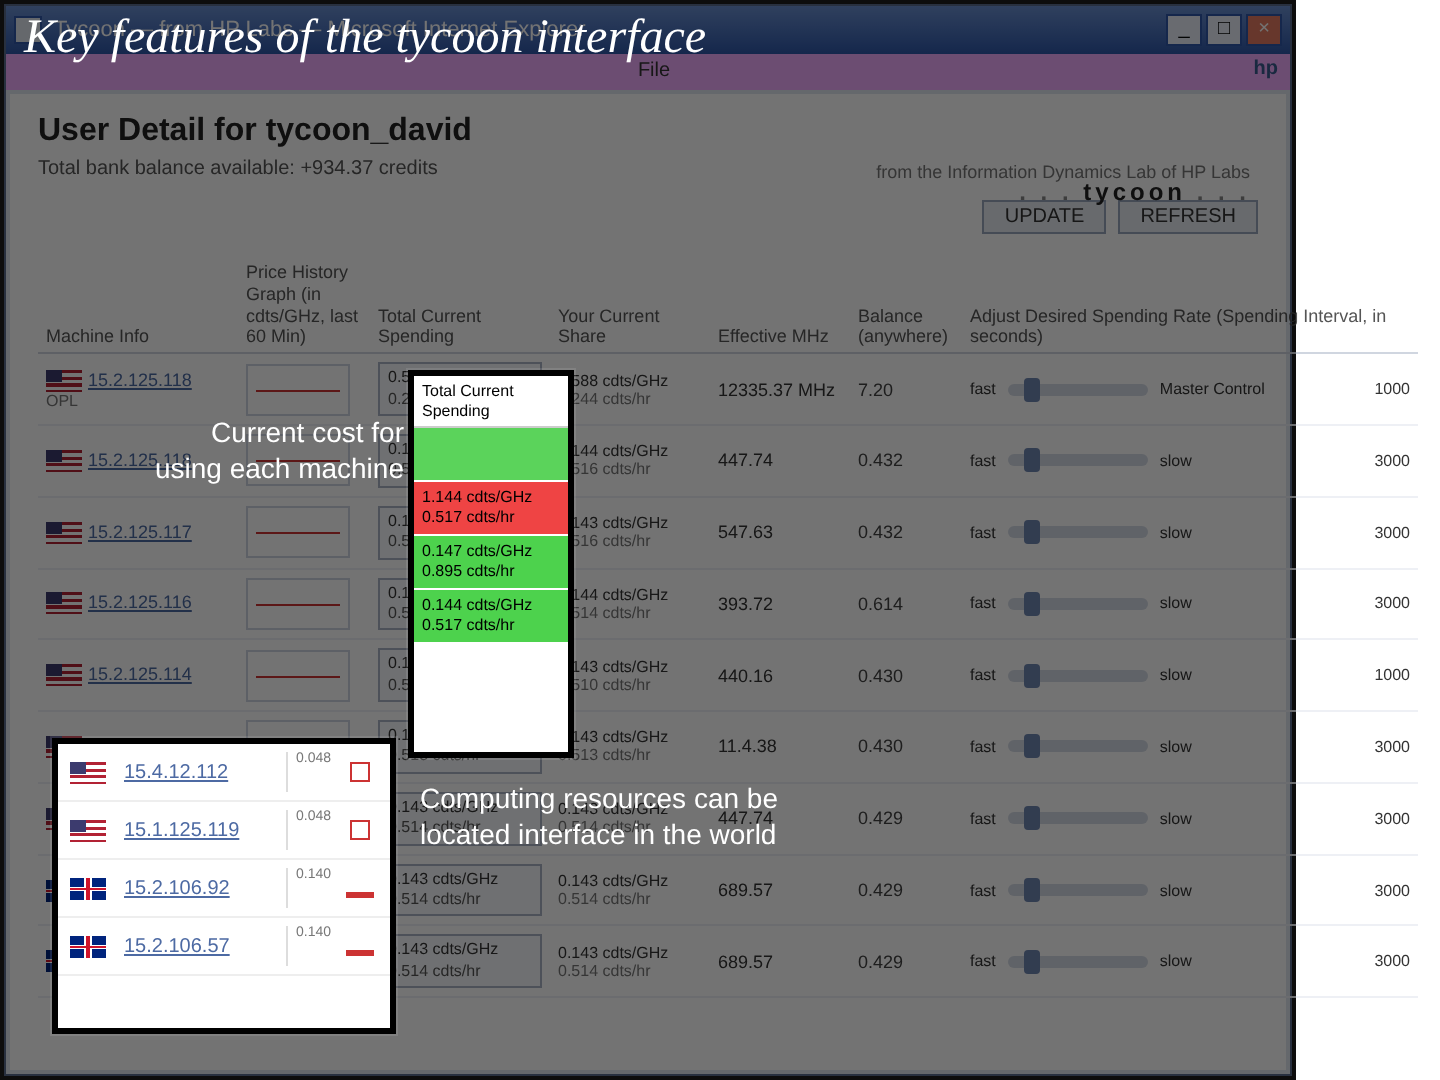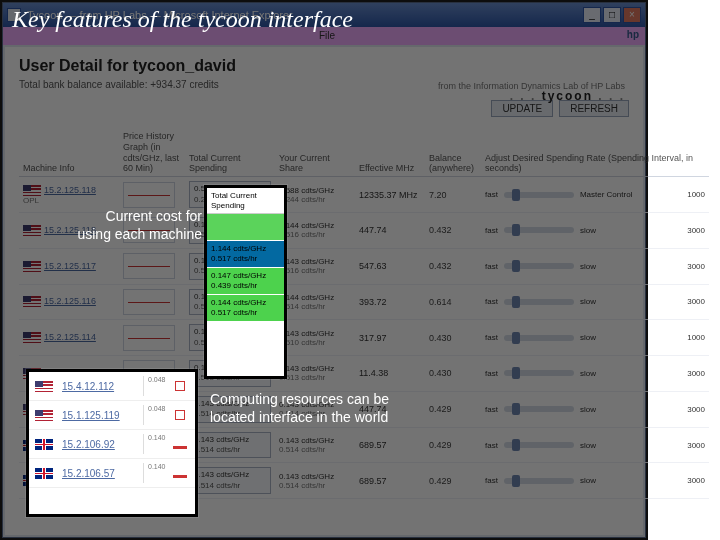--- a/index.html
+++ b/index.html
@@ -55,21 +55,21 @@
   .bal { color:#444; }
   .adj { display:flex; align-items:center; gap:6px; font-size:8px; }
   .slider { flex:0 0 70px; height:6px; background:#d6dce6; position:relative; border-radius:3px; }
   .slider::after { content:""; position:absolute; left:8px; top:-3px; width:8px; height:12px; background:#6f87b2; border-radius:2px; }
 
   
   .highlight { position:absolute; border:3px solid #000; background:#fff; z-index:70; box-shadow: 0 0 0 1px rgba(255,255,255,0.1); }
   .hl-price { top:185px; left:204px; width:83px; height:194px; background:transparent; }
   .hl-price .hdr { background:#fff; font-size:8px; padding:3px 4px; line-height:1.2; border-bottom:1px solid #ccc; }
   .green-row { height:27px; border-bottom:1px solid #fff; display:flex; flex-direction:column; justify-content:center; padding:0 4px; font-size:8px; line-height:1.25; }
-  .g-bright { background:#0369a1; }
+  .g-bright { background:#ef4444; }
   .g-med { background:#4dd24d; }
   .g-blank { background:#5bd35b; }
 
   .hl-flags { top:369px; left:26px; width:172px; height:148px; }
   .hl-flags .row { display:flex; align-items:center; gap:6px; padding:4px 6px; font-size:10px; border-bottom:1px solid #eee; height:29px; }
   .hl-flags .row .hostmini { color:#4d6aa3; text-decoration:underline; flex:1; white-space:nowrap; }
   .hl-flags .chartbit { width:46px; height:20px; border-left:1px solid #ddd; padding-left:4px; font-size:7px; color:#777; position:relative; }
   .hl-flags .chartbit .sq { position:absolute; right:2px; top:3px; width:14px; height:14px; }
   .hl-flags .chartbit .sq::before { content:""; position:absolute; inset:2px; border:1px solid #c33; }
   .hl-flags .chartbit .line::before { content:""; position:absolute; left:0; right:0; top:9px; height:1px; background:#c33; }
@@ -240,21 +240,21 @@
               <td class="pricecell">
                 <div class="pricebox">
                   <div class="l1">0.143 cdts/GHz</div>
                   <div class="l2">0.510 cdts/hr</div>
                 </div>
               </td>
               <td>
                 <div style="font-size:8px">0.143 cdts/GHz</div>
                 <div style="font-size:8px;color:#777">0.510 cdts/hr</div>
               </td>
-              <td>317.97</td>
+              <td>440.16</td>
               <td class="bal">0.430</td>
               <td>
                 <div class="adj">
                   <span>fast</span>
                   <div class="slider"></div>
                   <span>slow</span>
                   <span style="margin-left:auto">1000</span>
                 </div>
               </td>
             </tr>
@@ -378,21 +378,21 @@
           <div class="green-row g-blank">
             <div></div>
             <div></div>
           </div>
           <div class="green-row g-bright">
             <div>1.144 cdts/GHz</div>
             <div>0.517 cdts/hr</div>
           </div>
           <div class="green-row g-med">
             <div>0.147 cdts/GHz</div>
-            <div>0.439 cdts/hr</div>
+            <div>0.895 cdts/hr</div>
           </div>
           <div class="green-row g-med">
             <div>0.144 cdts/GHz</div>
             <div>0.517 cdts/hr</div>
           </div>
         </div>
     </div>
   </div>
 
   <div class="highlight hl-flags">

